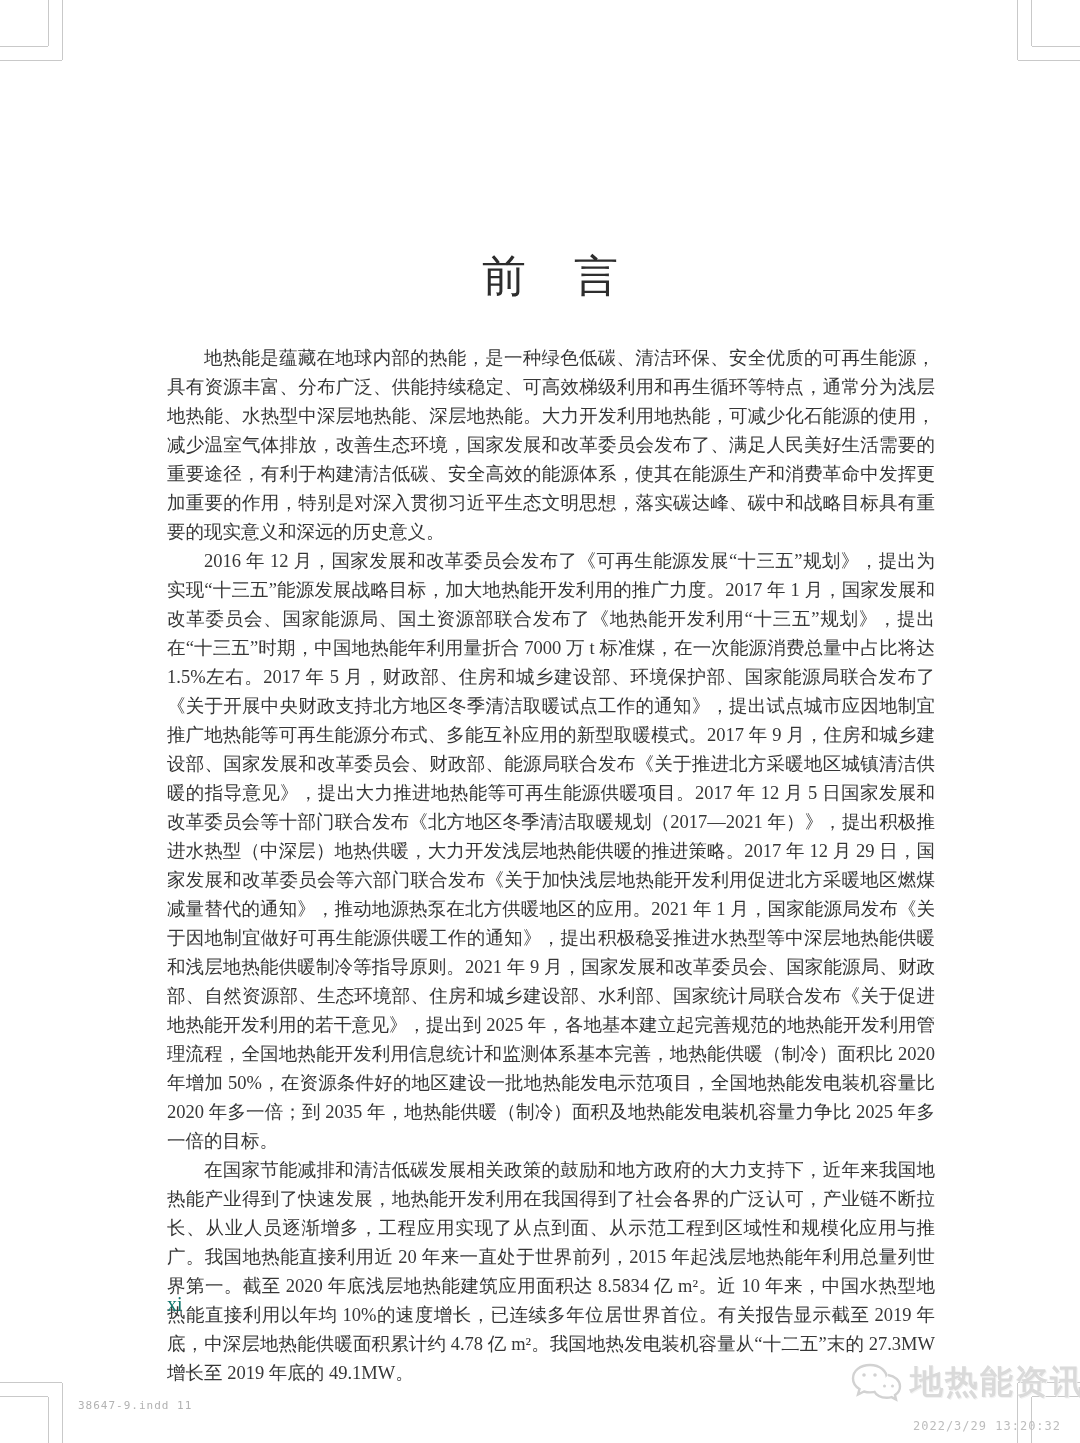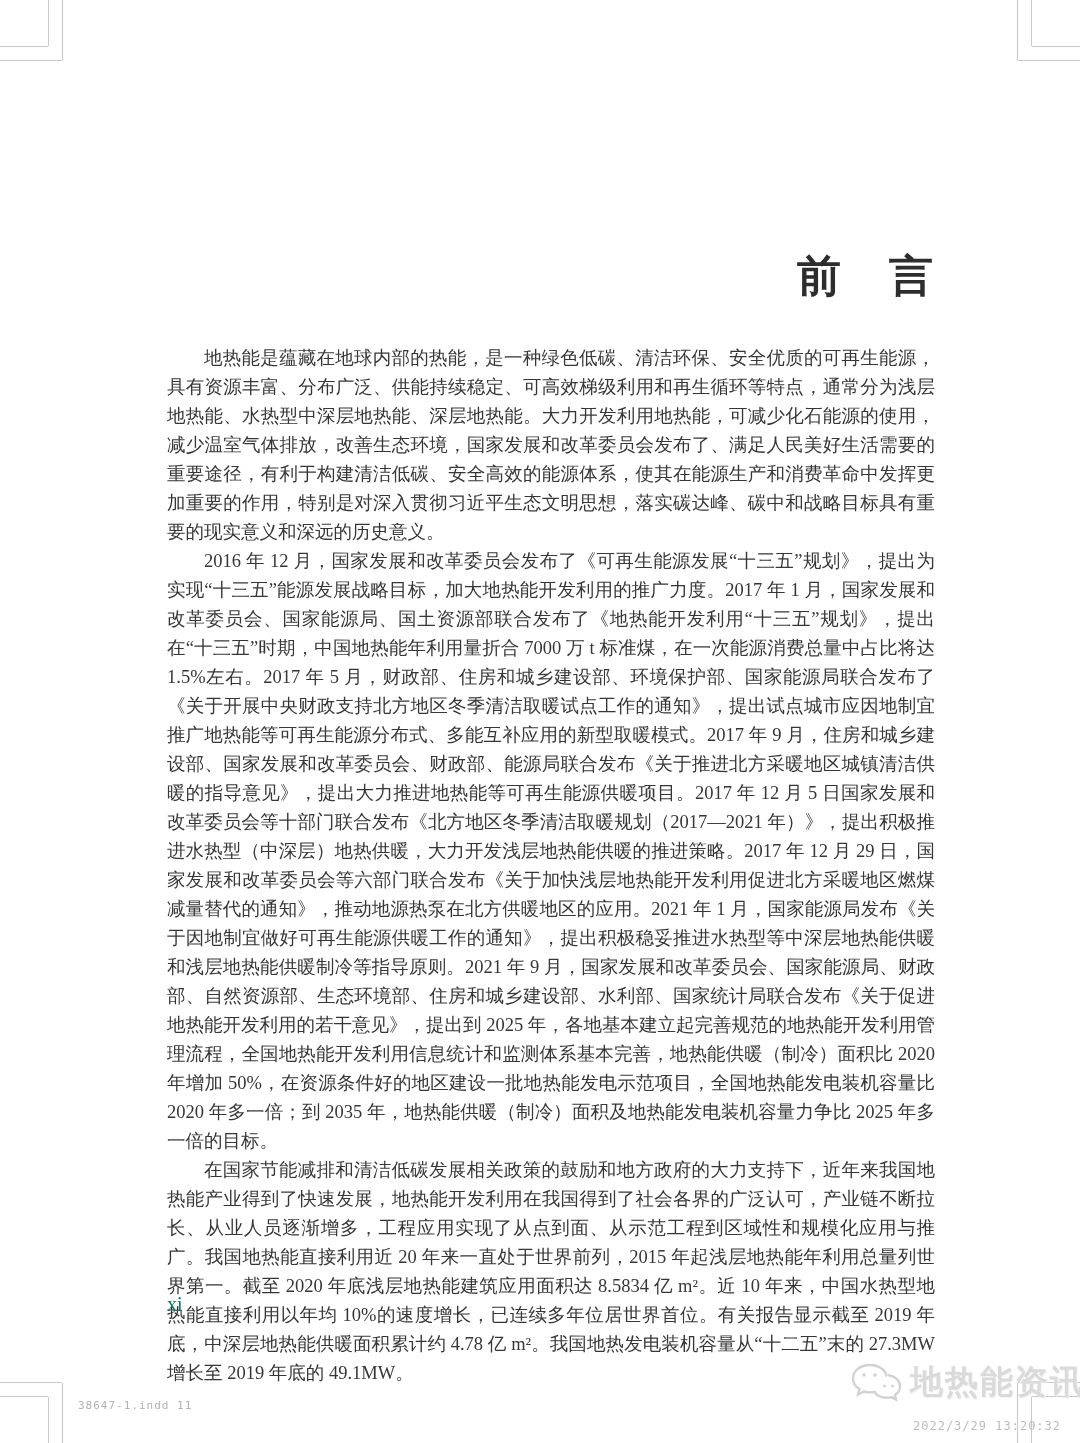--- a/index.html
+++ b/index.html
@@ -8,23 +8,23 @@
     width:1080px;height:1443px;
     background:#ffffff;
     overflow:hidden;
     font-family:"Liberation Serif","DejaVu Serif",serif;
   }
   
   .cm{position:absolute;background:#c9c9c9;}
   
   .page-title{
     position:absolute;left:167px;top:250px;width:768px;margin:0;
-    text-align:right;
+    text-align:center;
     font-family:"Liberation Sans","DejaVu Sans",sans-serif;
-    font-weight:700;font-size:44px;line-height:52px;
+    font-weight:400;font-size:44px;line-height:52px;
     color:#2d2d2d;letter-spacing:2px;
   }
   .body-text{
     position:absolute;left:167px;top:344px;width:768px;
     font-size:18.5px;line-height:29px;
     text-align:justify;color:#363636;
   }
   .body-text p{margin:0;text-indent:2em;}
   .page-number{
     position:absolute;left:167px;top:1293px;width:768px;
@@ -91,21 +91,21 @@
   <h1 class="page-title">前　言</h1>
 
   <div class="body-text">
     <p>地热能是蕴藏在地球内部的热能，是一种绿色低碳、清洁环保、安全优质的可再生能源，具有资源丰富、分布广泛、供能持续稳定、可高效梯级利用和再生循环等特点，通常分为浅层地热能、水热型中深层地热能、深层地热能。大力开发利用地热能，可减少化石能源的使用，减少温室气体排放，改善生态环境，国家发展和改革委员会发布了、满足人民美好生活需要的重要途径，有利于构建清洁低碳、安全高效的能源体系，使其在能源生产和消费革命中发挥更加重要的作用，特别是对深入贯彻习近平生态文明思想，落实碳达峰、碳中和战略目标具有重要的现实意义和深远的历史意义。</p>
     <p>2016 年 12 月，国家发展和改革委员会发布了《可再生能源发展“十三五”规划》，提出为实现“十三五”能源发展战略目标，加大地热能开发利用的推广力度。2017 年 1 月，国家发展和改革委员会、国家能源局、国土资源部联合发布了《地热能开发利用“十三五”规划》，提出在“十三五”时期，中国地热能年利用量折合 7000 万 t 标准煤，在一次能源消费总量中占比将达 1.5%左右。2017 年 5 月，财政部、住房和城乡建设部、环境保护部、国家能源局联合发布了《关于开展中央财政支持北方地区冬季清洁取暖试点工作的通知》，提出试点城市应因地制宜推广地热能等可再生能源分布式、多能互补应用的新型取暖模式。2017 年 9 月，住房和城乡建设部、国家发展和改革委员会、财政部、能源局联合发布《关于推进北方采暖地区城镇清洁供暖的指导意见》，提出大力推进地热能等可再生能源供暖项目。2017 年 12 月 5 日国家发展和改革委员会等十部门联合发布《北方地区冬季清洁取暖规划（2017—2021 年）》，提出积极推进水热型（中深层）地热供暖，大力开发浅层地热能供暖的推进策略。2017 年 12 月 29 日，国家发展和改革委员会等六部门联合发布《关于加快浅层地热能开发利用促进北方采暖地区燃煤减量替代的通知》，推动地源热泵在北方供暖地区的应用。2021 年 1 月，国家能源局发布《关于因地制宜做好可再生能源供暖工作的通知》，提出积极稳妥推进水热型等中深层地热能供暖和浅层地热能供暖制冷等指导原则。2021 年 9 月，国家发展和改革委员会、国家能源局、财政部、自然资源部、生态环境部、住房和城乡建设部、水利部、国家统计局联合发布《关于促进地热能开发利用的若干意见》，提出到 2025 年，各地基本建立起完善规范的地热能开发利用管理流程，全国地热能开发利用信息统计和监测体系基本完善，地热能供暖（制冷）面积比 2020 年增加 50%，在资源条件好的地区建设一批地热能发电示范项目，全国地热能发电装机容量比 2020 年多一倍；到 2035 年，地热能供暖（制冷）面积及地热能发电装机容量力争比 2025 年多一倍的目标。</p>
     <p>在国家节能减排和清洁低碳发展相关政策的鼓励和地方政府的大力支持下，近年来我国地热能产业得到了快速发展，地热能开发利用在我国得到了社会各界的广泛认可，产业链不断拉长、从业人员逐渐增多，工程应用实现了从点到面、从示范工程到区域性和规模化应用与推广。我国地热能直接利用近 20 年来一直处于世界前列，2015 年起浅层地热能年利用总量列世界第一。截至 2020 年底浅层地热能建筑应用面积达 8.5834 亿 m²。近 10 年来，中国水热型地热能直接利用以年均 10%的速度增长，已连续多年位居世界首位。有关报告显示截至 2019 年底，中深层地热能供暖面积累计约 4.78 亿 m²。我国地热发电装机容量从“十二五”末的 27.3MW 增长至 2019 年底的 49.1MW。</p>
   </div>
 
   <div class="page-number">xi</div>
 
-  <div class="slug-left">38647-1.indd   11</div>
+  <div class="slug-left">38647-9.indd   11</div>
   <div class="slug-right">2022/3/29   13:20:32</div>
 
   <div class="watermark">
     <svg class="wm-icon" width="52" height="44" viewBox="0 0 52 44" fill="none" xmlns="http://www.w3.org/2000/svg">
       <path d="M20 4 C10 4 3 10 3 17.5 C3 22 5.5 25.7 9.5 28 L8 33.5 L14 30.5 C15.9 31.1 17.9 31.4 20 31.4 C30 31.4 37 25.4 37 17.7 C37 10 30 4 20 4 Z" stroke="#d2d2d2" stroke-width="2.4" fill="#ffffff"></path>
       <circle cx="14" cy="14" r="1.8" fill="#d2d2d2"></circle>
       <circle cx="25" cy="14" r="1.8" fill="#d2d2d2"></circle>
       <path d="M38 14 C45 15 50 19.8 50 25.5 C50 29 48 32 45 34 L46 38.4 L41.5 36.1 C40 36.5 38.4 36.7 36.8 36.7 C31 36.7 26 34 24 30" stroke="#d2d2d2" stroke-width="2.4" fill="#ffffff"></path>
       <circle cx="34.5" cy="25" r="1.5" fill="#d2d2d2"></circle>
       <circle cx="42.5" cy="25" r="1.5" fill="#d2d2d2"></circle>

